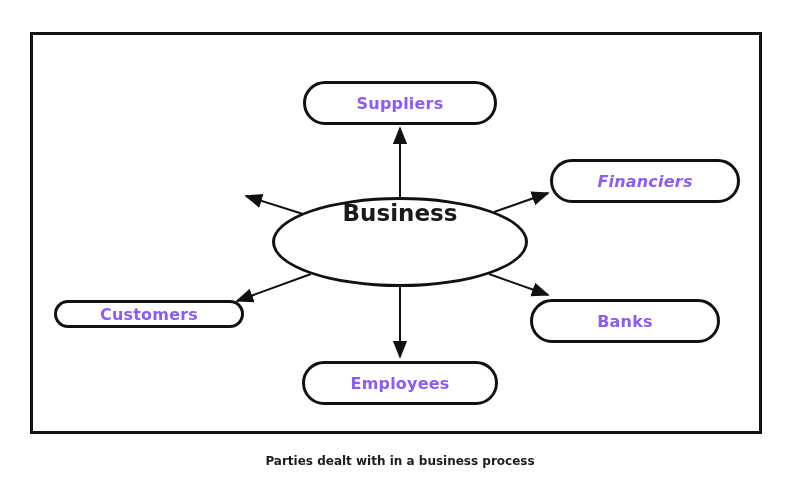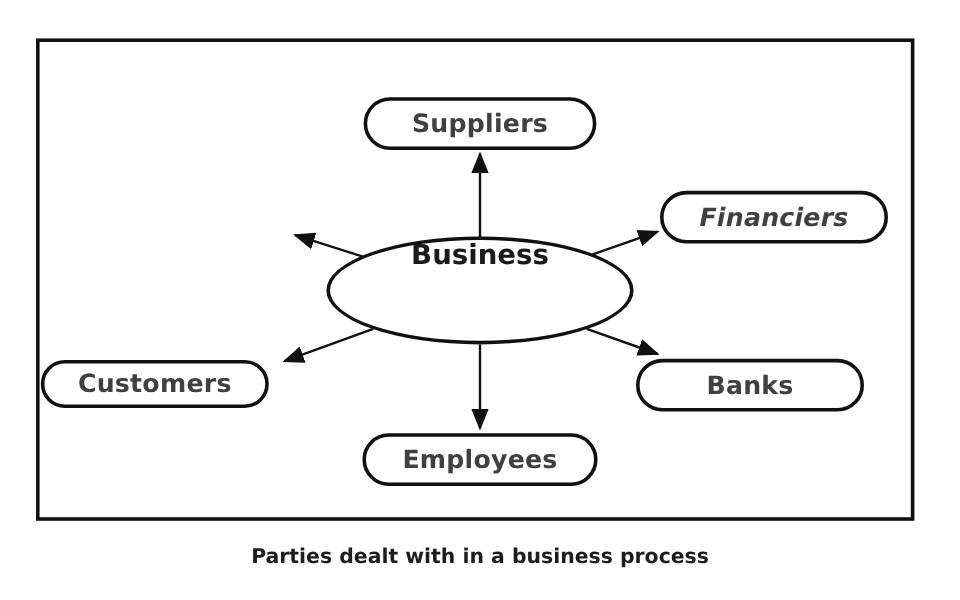--- a/index.html
+++ b/index.html
@@ -38,28 +38,28 @@
   .node {
     position: absolute;
     box-sizing: border-box;
     border: 3px solid #111111;
     border-radius: 22px;
     background: #ffffff;
     display: flex;
     align-items: center;
     justify-content: center;
     font-weight: 700;
-    font-size: 21px;
-    color: #404040;
+    font-size: 16px;
+    color: #8b5cf6;
     letter-spacing: 0.2px;
   }
   .node-suppliers  { left: 303px; top:  81px; width: 194px; height: 44px; }
   .node-investors  { left:  53px; top: 159px; width: 190px; height: 44px; }
   .node-financiers { left: 550px; top: 159px; width: 190px; height: 44px; font-style: italic; }
-  .node-customers  { left:  34px; top: 300px; width: 190px; height: 40px; }
+  .node-customers  { left:  54px; top: 300px; width: 190px; height: 28px; }
   .node-banks      { left: 530px; top: 299px; width: 190px; height: 44px; }
   .node-employees  { left: 302px; top: 361px; width: 196px; height: 44px; }
   .center-ellipse {
     position: absolute;
     left: 272px;
     top: 197px;
     width: 256px;
     height: 90px;
     box-sizing: border-box;
     border: 3px solid #111111;
@@ -72,21 +72,21 @@
     font-size: 23px;
     color: #1a1a1a;
   }
   .caption {
     position: absolute;
     left: 0;
     top: 454px;
     width: 800px;
     text-align: center;
     font-weight: 700;
-    font-size: 17px;
+    font-size: 12px;
     color: #1d1d1d;
   }
 </style>
 </head>
 <body>
 
 <div class="canvas">
 
   <div class="frame"></div>
 

